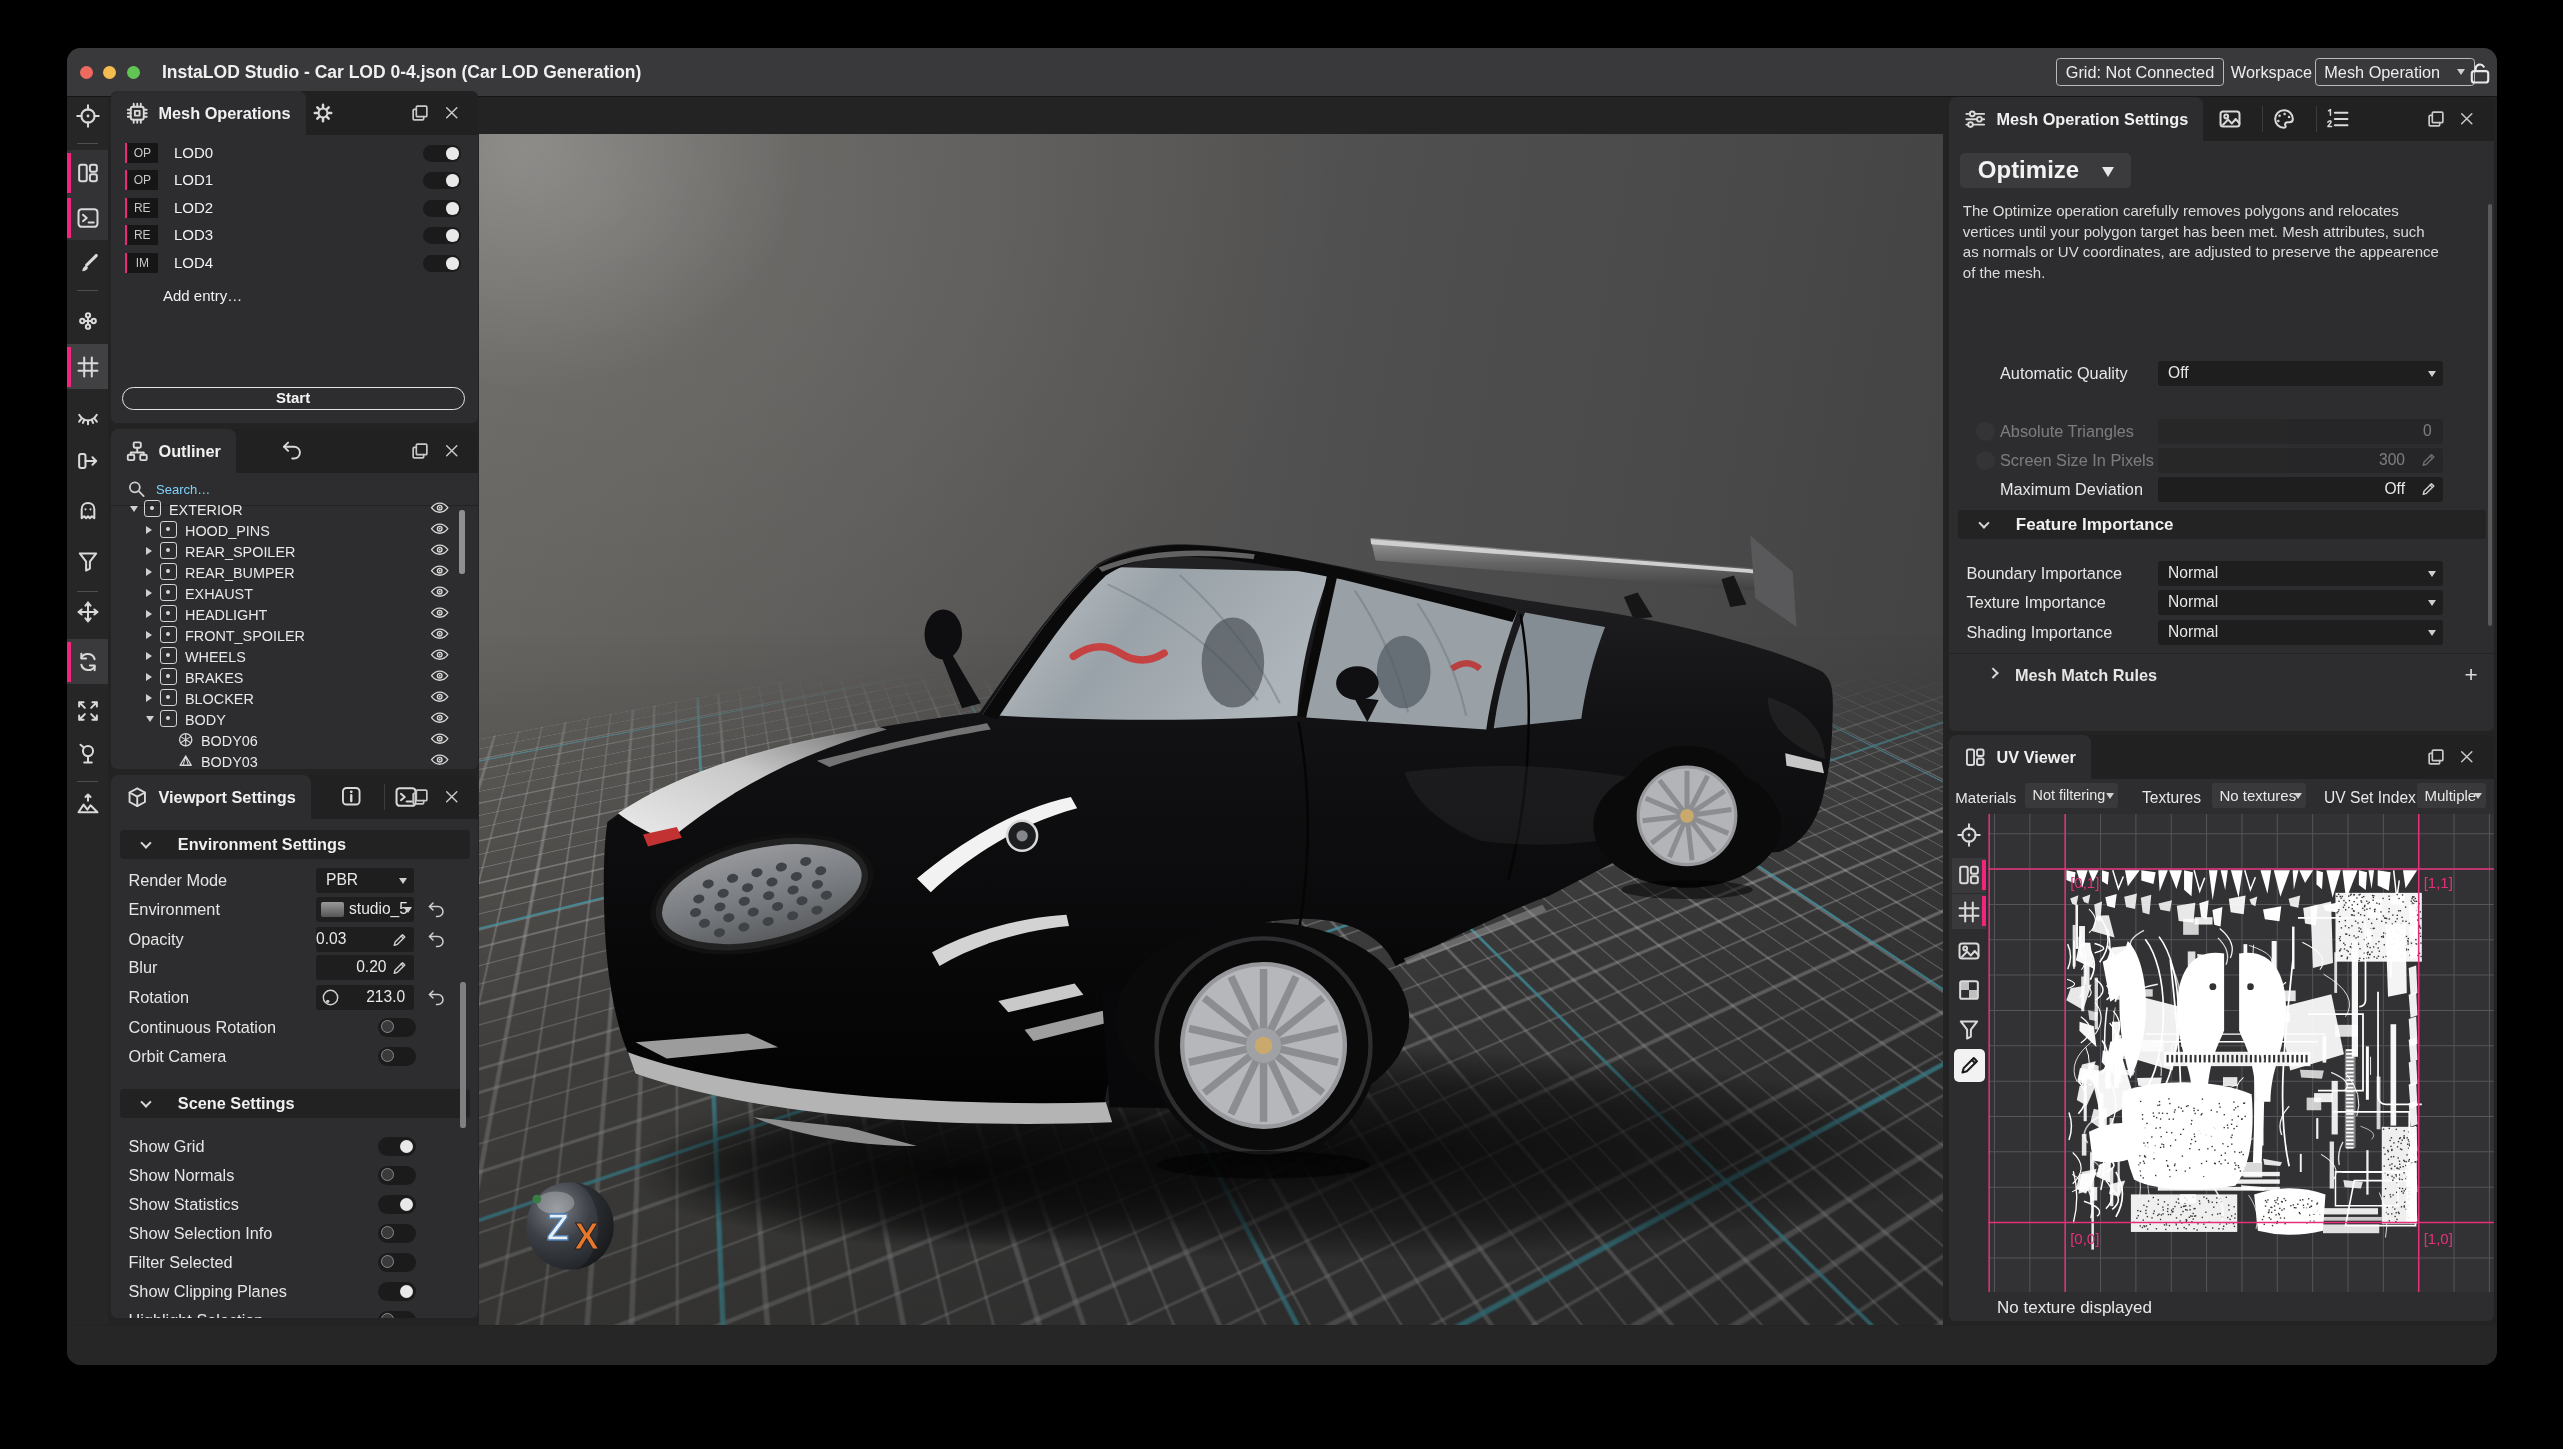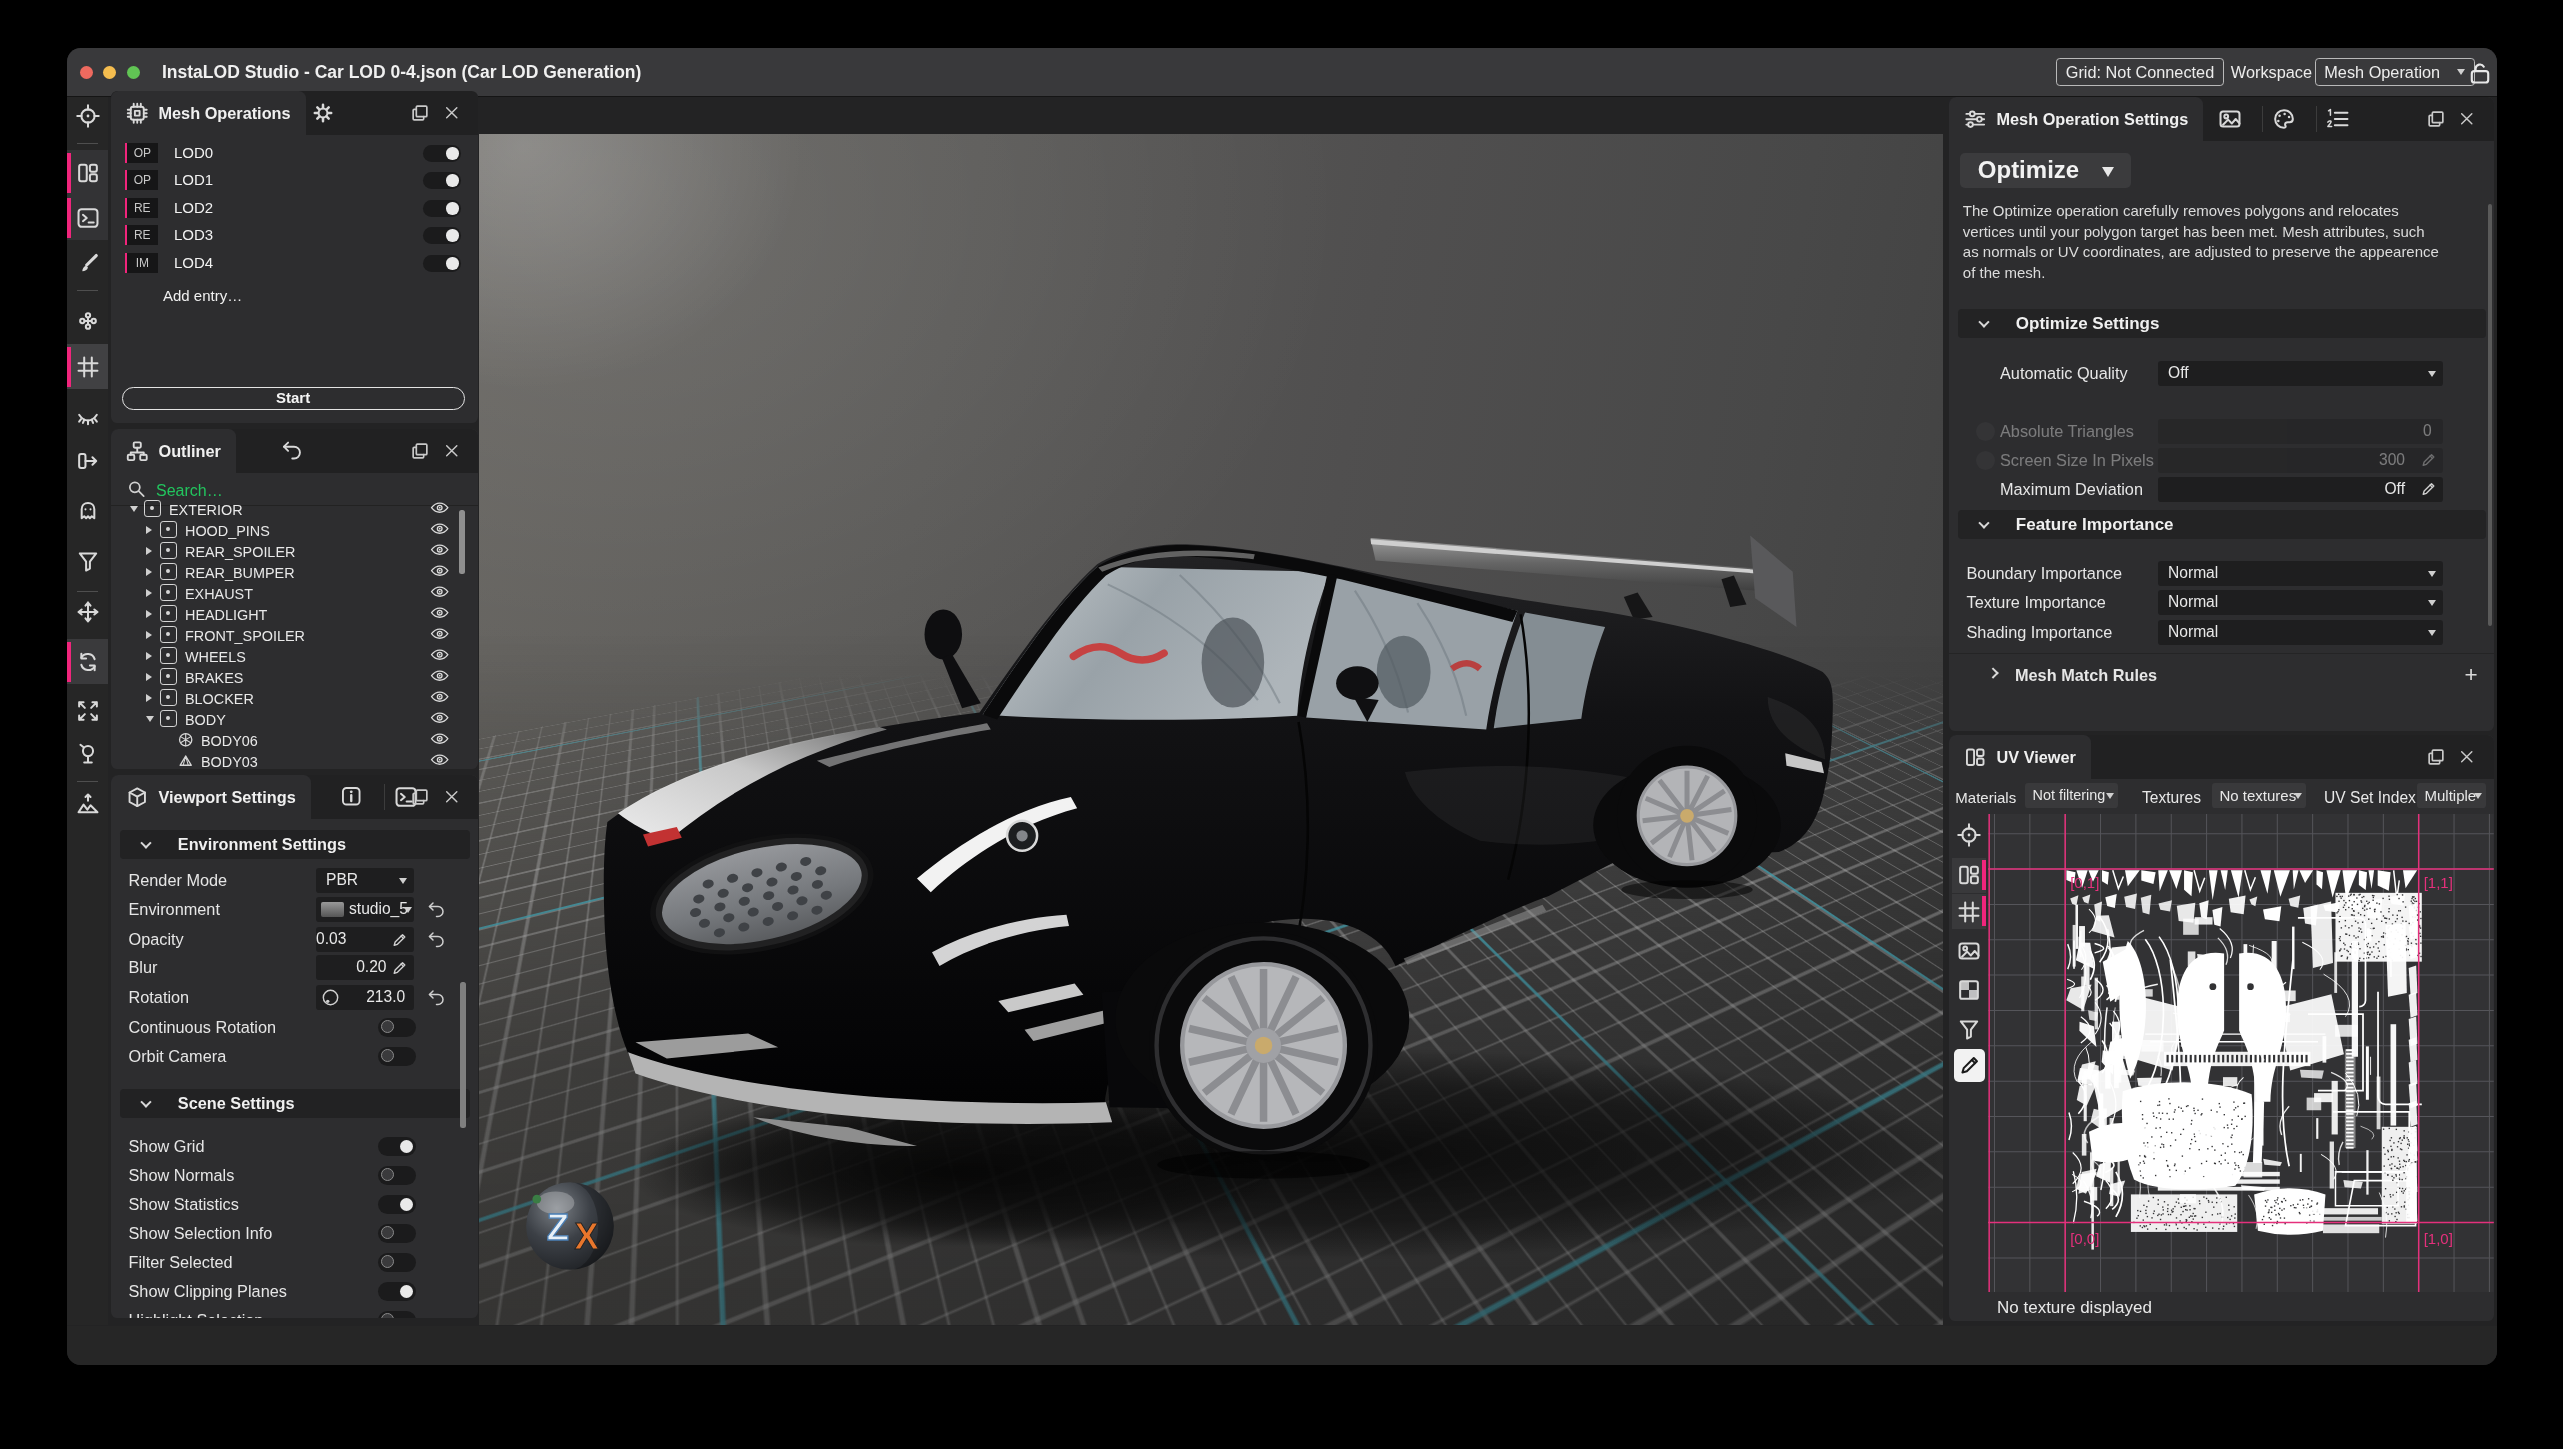--- a/index.html
+++ b/index.html
@@ -562,21 +562,21 @@
         </svg>
       </div>
       <div style="position:absolute;left:15px;top:50px">
         <svg width="21" height="21" viewBox="0 0 38 38" style="display:block">
           <g stroke="#cfcfcf" stroke-width="3.2" fill="none" stroke-linecap="round" stroke-linejoin="round">
             <circle cx="16" cy="15" r="9" fill="none"></circle>
             <path d="M23 22l9 9"></path>
           </g>
         </svg>
       </div>
-      <div style="position:absolute;left:45px;top:53px;font-size:16px;color:#22c55e">Search…</div>
+      <div style="position:absolute;left:45px;top:53px;font-size:13px;color:#7dd3fc">Search…</div>
       <div style="position:absolute;left:0;top:76px;width:100%;height:1.3px;background:#222"></div>
       <div class="treerow" style="top:70px">
         <div class="tcaret caret-d" style="left:19px"></div>
         <div class="tbox" style="left:33px">
           <i></i>
         </div>
         <div class="tlabel" style="left:58px">EXTERIOR</div>
         <div class="eye">
           <svg width="19.4" height="19.4" viewBox="0 0 38 38" style="display:block">
             <g stroke="#d9d9d9" stroke-width="3.2" fill="none" stroke-linecap="round" stroke-linejoin="round">
@@ -1017,24 +1017,20 @@
       </div>
       <div class="itab" style="left:509px;top:13px">
         <svg width="17.5" height="17.5" viewBox="0 0 38 38" style="display:block">
           <g stroke="#c9c9c9" stroke-width="3.2" fill="none" stroke-linecap="round" stroke-linejoin="round">
             <path d="M8 8l22 22M30 8L8 30"></path>
           </g>
         </svg>
       </div>
       <div style="position:absolute;left:11.3px;top:56px;width:171px;height:35px;background:#3b3b3d;border-radius:5px;color:#f2f2f2;font-weight:bold;font-size:24px;padding:3.1px 0 0 17.5px">Optimize<span style="position:absolute;right:17.5px;top:13.8px;width:0;height:0;border-top:10px solid #e8e8e8;border-left:6.3px solid transparent;border-right:6.3px solid transparent"></span></div>
       <div style="position:absolute;left:13.8px;top:104px;width:526px;font-size:15px;line-height:20.7px;color:#dcdcdc">The Optimize operation carefully removes polygons and relocates<br>vertices until your polygon target has been met. Mesh attributes, such<br>as normals or UV coordinates, are adjusted to preserve the appearence<br>of the mesh.</div>
-      <div class="rsec" style="top:212px">
-        <div class="chev" style="position:absolute;left:22.5px;top:8.8px;width:8.1px;height:8.1px;border-left:2.2px solid #d9d9d9;border-bottom:2.2px solid #d9d9d9;transform:rotate(-45deg)"></div>
-        <div style="position:absolute;left:58px">Optimize Settings</div>
-      </div>
       <div class="prow" style="top:262px">
         <div class="plabel" style="left:51px">Automatic Quality</div>
         <div class="field" style="left:209px;width:285px;padding:3.1px 0 0 10px">Off<div class="fcaret"></div></div>
       </div>
       <div class="prow" style="top:320px">
         <div class="radio" style="left:27px;top:5px;opacity:.42"></div>
         <div class="plabel" style="left:51px;opacity:.42">Absolute Triangles</div>
         <div class="field dim" style="left:209px;width:285px;text-align:right;padding:3.1px 11.3px 0 0">0</div>
       </div>
       <div class="prow" style="top:349px">

